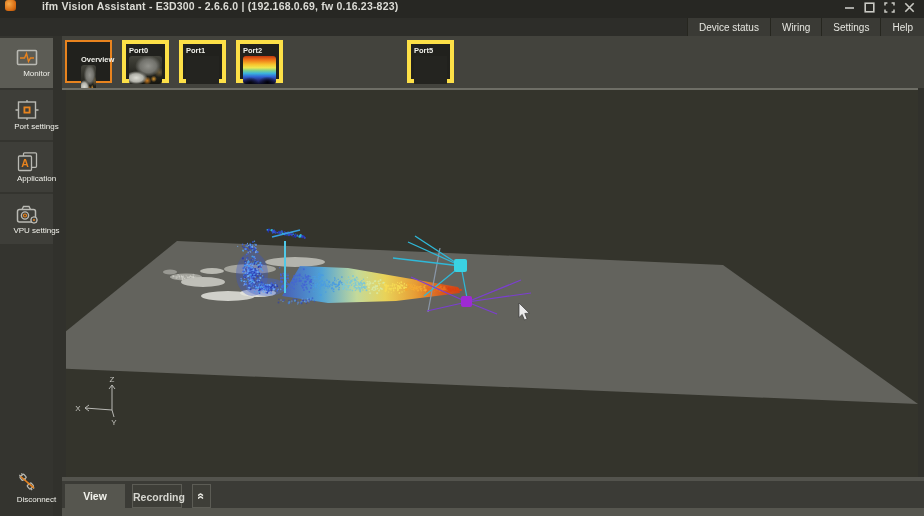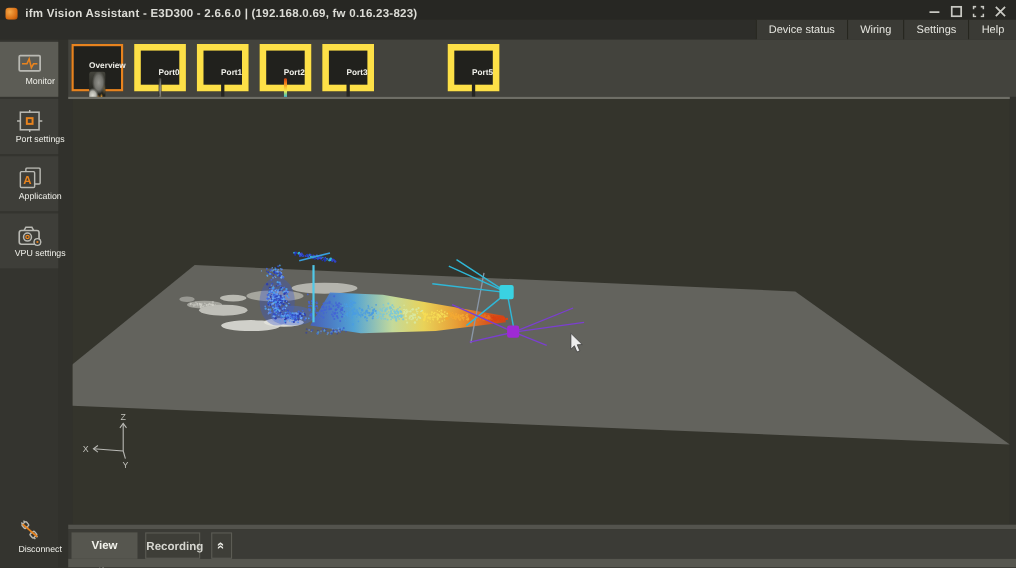--- a/index.html
+++ b/index.html
@@ -3,21 +3,21 @@
 <meta charset="utf-8">
 <style>
   html,body{margin:0;padding:0;}
   body{
     width:924px;height:516px;position:relative;overflow:hidden;
     background:#31312c;color:#ddd;
     font-family:"Liberation Sans",sans-serif;
     -webkit-font-smoothing:antialiased;
   }
   
-  .titlebar{position:absolute;left:0;top:0;width:924px;height:18px;background:#272723;display:flex;align-items:flex-end;}
+  .titlebar{position:absolute;left:0;top:0;width:924px;height:18px;background:#272723;display:flex;align-items:flex-start;gap:19px;}
   .app-icon{width:11px;height:11px;margin:0 7px 0 5px;border-radius:3px;
     background:radial-gradient(circle at 35% 35%, #f5a848, #d86c12 65%, #9c4a08);}
   .title-text{font-size:10.5px;font-weight:bold;color:#dcdcd6;letter-spacing:.2px;white-space:nowrap;}
   .win-controls{margin-left:auto;display:flex;align-items:center;gap:5px;padding-right:7px;}
   .win-btn{width:15px;height:15px;display:flex;align-items:center;justify-content:center;cursor:default;}
   .win-btn svg{display:block;}
   
   .menubar{position:absolute;left:0;top:18px;width:924px;height:18px;background:#2d2d29;display:flex;justify-content:flex-end;}
   .menu-btn{height:18px;display:flex;align-items:center;padding:0 11px;font-size:10px;font-weight:normal;
     color:#e6e6e0;background:#3a3a35;border-left:1px solid #26261f;}
@@ -25,21 +25,21 @@
   .sidebar{position:absolute;left:0;top:36px;width:53px;height:480px;background:#34342f;}
   .side-item{width:53px;height:50px;margin-top:2px;background:#3e3e39;
     display:flex;flex-direction:column;align-items:center;justify-content:center;gap:2px;}
   .side-item.selected{background:#5c5c55;}
   .side-label{font-size:8px;font-weight:normal;color:#f0f0ea;white-space:nowrap;padding-left:20px;}
   .side-item svg{display:block;}
   .disconnect{position:absolute;bottom:4px;left:0;margin-top:0;background:transparent;justify-content:center;}
   
   .thumbbar{position:absolute;left:62px;top:36px;width:862px;height:52px;background:#43433d;}
   .thumb-tab{position:absolute;top:4px;width:47px;height:43px;box-sizing:border-box;
-    background:#21211d;border:6px solid #fde047;padding:14px;}
+    background:#21211d;border:4px solid #fde047;padding:1px;}
   .thumb-tab.selected{border:2px solid #e8831e;padding:12px;}
   .thumb-label{font-size:7.5px;font-weight:bold;color:#f0f0ea;padding:1px 0 0 2px;height:9px;line-height:9px;}
   .preview{margin:1px 2px;height:28px;border-radius:3px;}
   .preview.grayscale{
     background:
       radial-gradient(55% 52% at 58% 36%, #92928c 0%, #72726c 45%, rgba(40,40,36,0) 72%),
       radial-gradient(46% 32% at 22% 78%, #dcdcd4 0%, #b0b0a8 45%, rgba(40,40,36,0) 75%),
       radial-gradient(18% 20% at 55% 88%, #cd7d22 0%, rgba(0,0,0,0) 72%),
       radial-gradient(13% 16% at 75% 82%, #d9952d 0%, rgba(0,0,0,0) 72%),
       radial-gradient(22% 24% at 92% 58%, #6a5a3a 0%, rgba(0,0,0,0) 75%),
@@ -171,24 +171,20 @@
     <div class="thumb-label">Port0</div>
     <div class="preview grayscale"></div>
   </div>
   <div class="thumb-tab" style="left:117px">
     <div class="thumb-label">Port1</div>
     <div class="preview empty"></div>
   </div>
   <div class="thumb-tab" style="left:174px">
     <div class="thumb-label">Port2</div>
     <div class="preview rainbow"></div>
-  </div>
-  <div class="thumb-tab" style="left:231px">
-    <div class="thumb-label">Port3</div>
-    <div class="preview empty"></div>
   </div>
   <div class="thumb-tab" style="left:345px">
     <div class="thumb-label">Port5</div>
     <div class="preview empty"></div>
   </div>
 </div>
 
 <div class="top-divider"></div>
 
 <div class="viewport">

